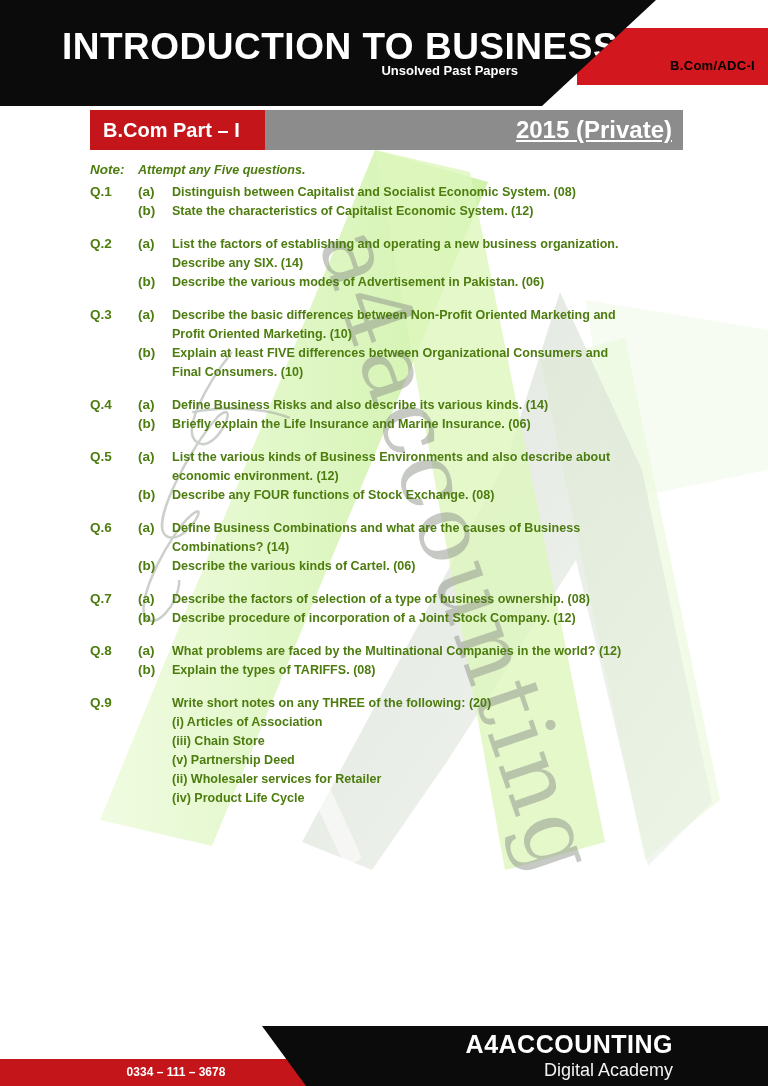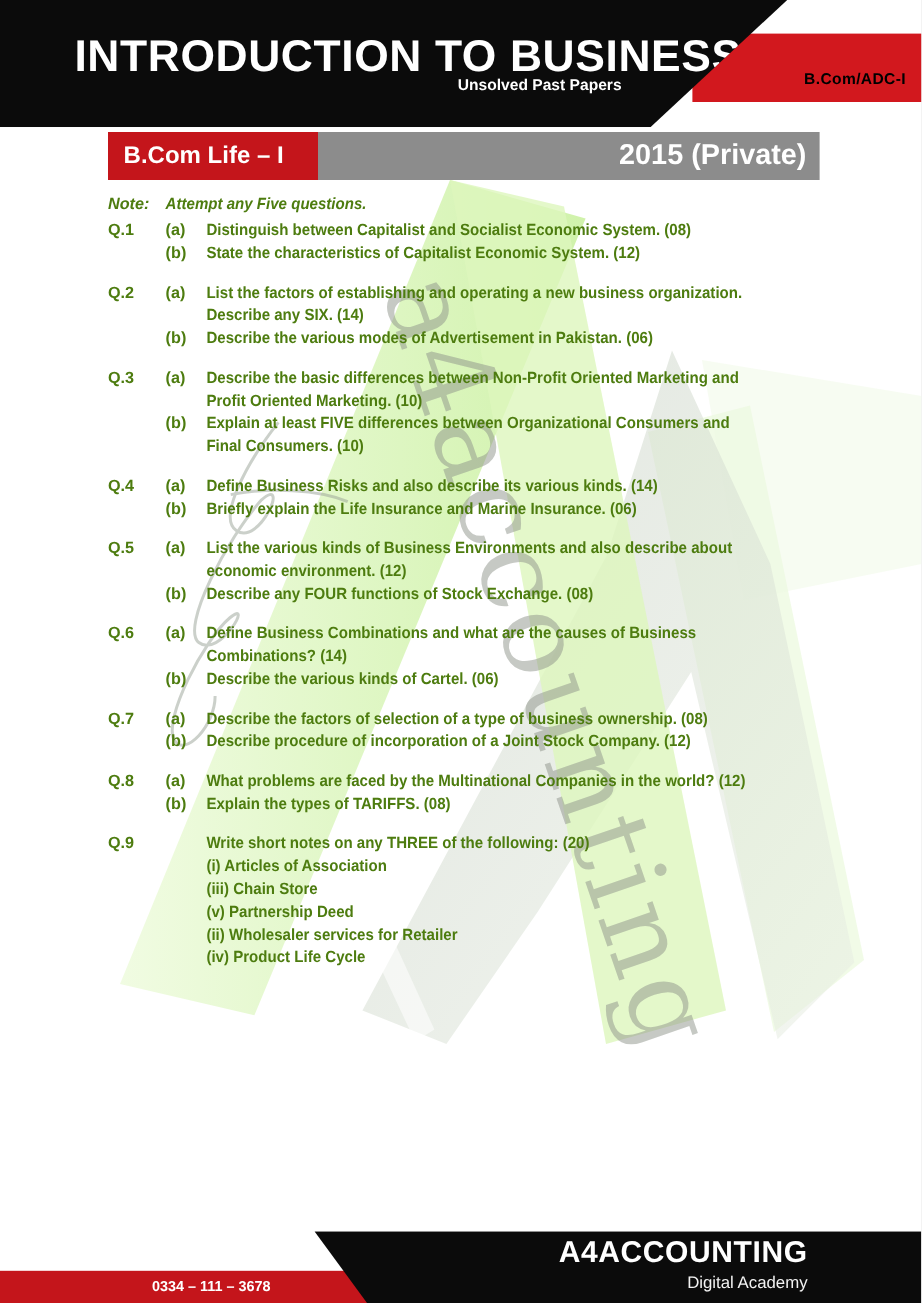--- a/index.html
+++ b/index.html
@@ -18,21 +18,21 @@
              font-weight:bold;font-size:13px;white-space:nowrap;}
   .course-tag{position:absolute;left:577px;top:28px;width:191px;height:57px;background:#d2181e;z-index:2;
               display:flex;align-items:center;justify-content:flex-end;}
   .course-tag span{color:#000000;font-weight:bold;font-size:13px;padding-right:13px;letter-spacing:.3px;margin-top:17px;}
 
   .part-bar{position:absolute;left:90px;top:110px;width:175px;height:40px;background:#c4151b;z-index:3;
             display:flex;align-items:center;}
   .part-bar span{color:#fff;font-weight:bold;font-size:20px;padding-left:13px;white-space:nowrap;}
   .year-bar{position:absolute;left:265px;top:110px;width:418px;height:40px;background:#8c8c8c;z-index:2;
             display:flex;align-items:center;justify-content:flex-end;}
-  .year-bar span{color:#fff;font-weight:bold;font-size:24px;padding-right:11px;white-space:nowrap;}
+  .year-bar span{color:#fff;font-weight:bold;font-size:24px;padding-right:11px;white-space:nowrap;text-decoration:underline;}
 
   
   .content{position:absolute;left:90px;top:160px;width:600px;z-index:2;color:#4d7c0f;
            font-size:13.5px;font-weight:bold;line-height:19px;}
   .note-row{display:flex;margin-bottom:3px;font-style:italic;}
   .note-label{width:48px;flex:none;}
   .q{display:flex;margin-bottom:14px;}
   .qnum{width:48px;flex:none;}
   .qbody{flex:1;min-width:0;}
   .qpart{display:flex;}
@@ -42,21 +42,21 @@
   .note-text{white-space:nowrap;transform:scaleX(.93);transform-origin:0 50%;}
   .notes{display:flex;flex-direction:column;}
   .ncol1{width:200px;flex:none;}
   .ncol2{flex:1;min-width:0;}
 
   
   .footer-black{position:absolute;left:0;top:1026px;width:768px;height:60px;background:#0b0b0b;z-index:3;
                 clip-path:polygon(262px 0,768px 0,768px 60px,306px 60px);}
   .footer-brand{position:absolute;right:95px;top:4px;color:#fff;font-weight:bold;font-size:25px;
                 letter-spacing:.5px;white-space:nowrap;}
-  .footer-tagline{position:absolute;right:95px;top:34px;color:#f2f2f2;font-size:14px;white-space:nowrap;}
+  .footer-tagline{position:absolute;right:95px;top:34px;color:#f2f2f2;font-size:18px;white-space:nowrap;}
   .footer-red{position:absolute;left:0;top:1059px;width:352px;height:27px;background:#c4151b;z-index:2;
               border-bottom:3px solid #9c1014;display:flex;align-items:center;justify-content:center;}
   .footer-red span{color:#fff;font-weight:bold;font-size:12px;white-space:nowrap;padding-bottom:2px;}
 </style>
 </head>
 <body>
 
 <div class="page">
 
   <svg class="watermark" width="768" height="1086" viewBox="0 0 768 1086">
@@ -90,21 +90,21 @@
   </svg>
 
   <div class="top-banner">
     <div class="main-title">INTRODUCTION TO BUSINESS</div>
     <div class="sub-title">Unsolved Past Papers</div>
   </div>
   <div class="course-tag">
     <span>B.Com/ADC-I</span>
   </div>
   <div class="part-bar">
-    <span>B.Com Life – I</span>
+    <span>B.Com Part – I</span>
   </div>
   <div class="year-bar">
     <span>2015 (Private)</span>
   </div>
 
   <div class="content">
 
     <div class="note-row">
       <div class="note-label">Note:</div>
       <div class="note-text">Attempt any Five questions.</div>

